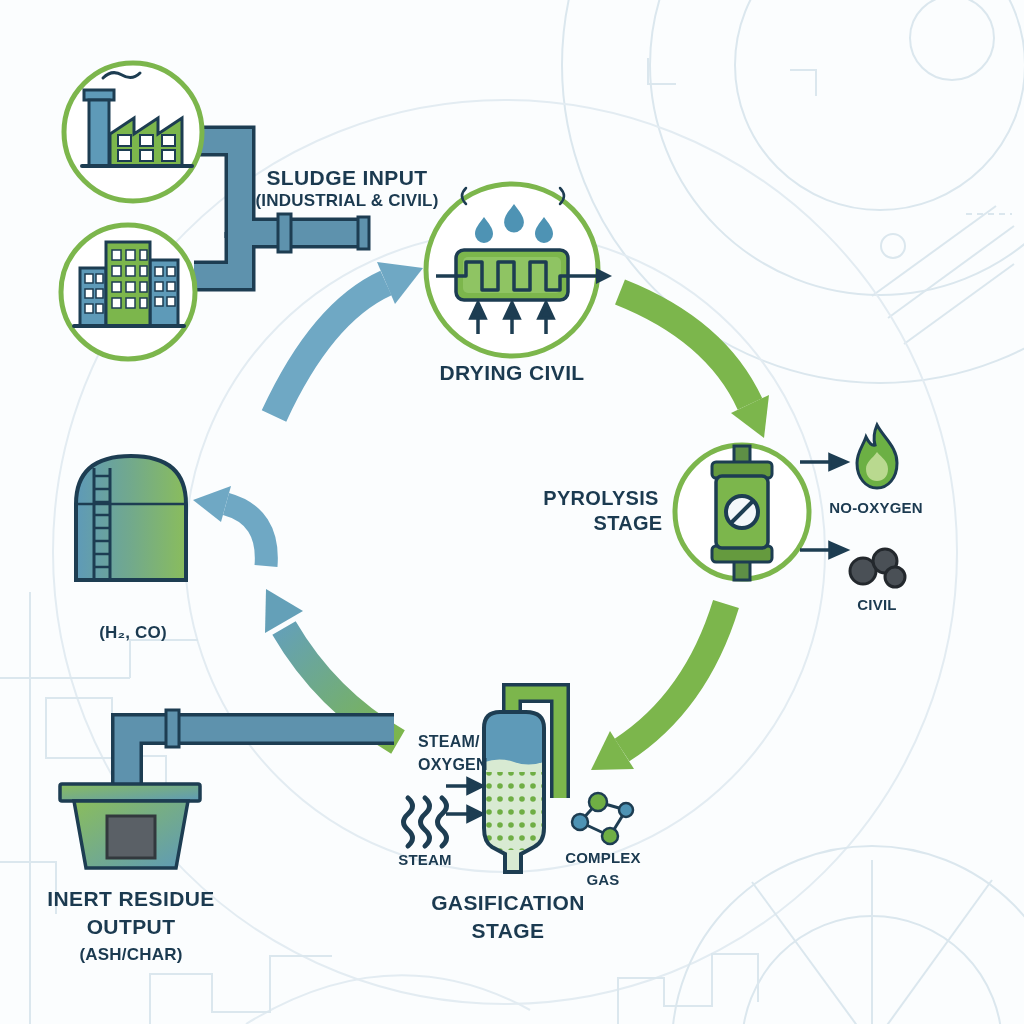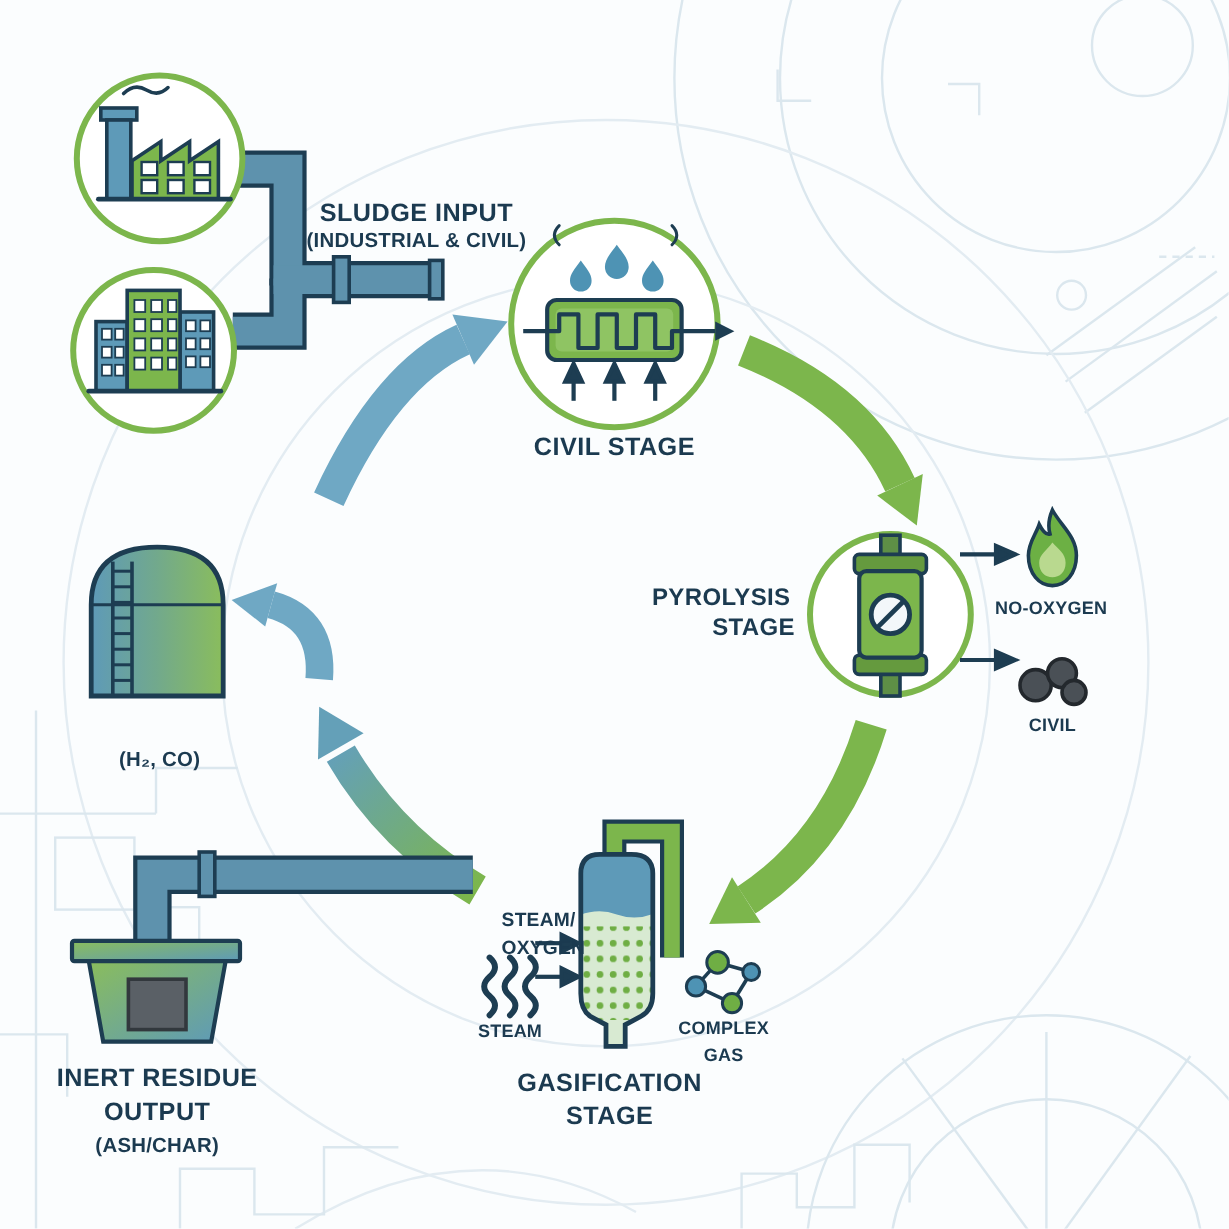--- a/index.html
+++ b/index.html
@@ -5,21 +5,21 @@
   html,body{margin:0;padding:0;background:#fbfdfe;}
   #canvas{position:relative;width:1024px;height:1024px;overflow:hidden;background:#fbfdfe;
           font-family:"Liberation Sans",sans-serif;}
   #bg,#art{position:absolute;left:0;top:0;}
   .lbl{position:absolute;transform:translateX(-50%);font-weight:700;color:#1b3a50;
        white-space:nowrap;z-index:3;font-family:"Liberation Sans",sans-serif;}
   .t21{font-size:21px;letter-spacing:.4px;}
   .t20{font-size:20px;letter-spacing:.3px;}
   .t17{font-size:17px;letter-spacing:.2px;}
   .t15{font-size:15px;letter-spacing:.2px;text-align:right;}
-  .t16{font-size:16px;letter-spacing:.2px;margin-top:26px;}
+  .t16{font-size:16px;letter-spacing:.2px;}
   .left{transform:none;}
 </style>
 </head>
 <body>
 
 <div id="canvas">
 
   <svg id="bg" width="1024" height="1024" viewBox="0 0 1024 1024">
     <g fill="none" stroke="#dbe7ee" stroke-width="2">
       <circle cx="880" cy="65" r="145"></circle>
@@ -287,21 +287,21 @@
     <g>
       <rect x="60" y="784" width="140" height="17" rx="2" fill="url(#bng)" stroke="#1d3d52" stroke-width="3.5"></rect>
       <path d="M 74,801 L 188,801 L 176,868 L 86,868 Z" fill="url(#bng)" stroke="#1d3d52" stroke-width="3.5"></path>
       <rect x="107" y="816" width="48" height="42" fill="#5a6066" stroke="#32383d" stroke-width="3"></rect>
     </g>
   </svg>
 
   <div class="lbl t21" style="left:347px;top:166px">SLUDGE INPUT</div>
   <div class="lbl t17" style="left:347px;top:191px">(INDUSTRIAL &amp; CIVIL)</div>
 
-  <div class="lbl t21" style="left:512px;top:361px">CIVIL STAGE</div>
+  <div class="lbl t21" style="left:512px;top:361px">DRYING CIVIL</div>
 
   <div class="lbl t20" style="left:601px;top:487px">PYROLYSIS</div>
   <div class="lbl t20" style="left:628px;top:512px">STAGE</div>
 
   <div class="lbl t15" style="left:876px;top:499px">NO-OXYGEN</div>
   <div class="lbl t15" style="left:877px;top:596px">CIVIL</div>
 
   <div class="lbl t16 left" style="left:418px;top:733px">STEAM/</div>
   <div class="lbl t16 left" style="left:418px;top:756px">OXYGEN</div>
   <div class="lbl t15" style="left:425px;top:851px">STEAM</div>

